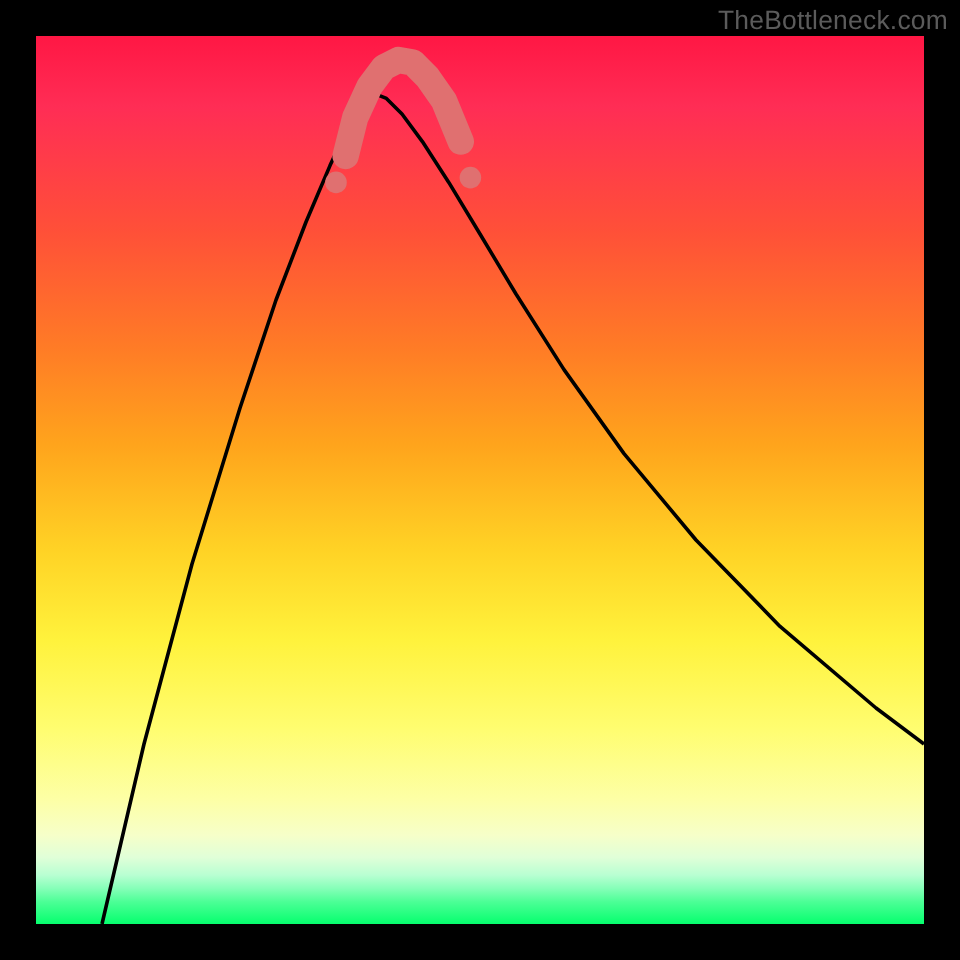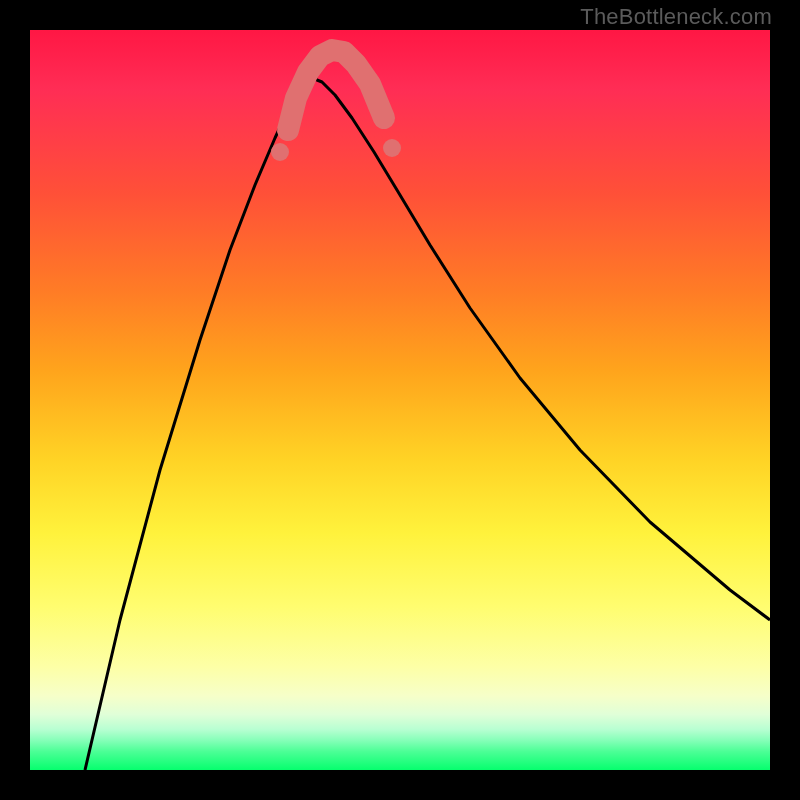--- a/index.html
+++ b/index.html
@@ -11,20 +11,21 @@
     overflow: hidden;
     font-family: Arial, Helvetica, sans-serif;
   }
   .frame {
     position: absolute;
     left: 0;
     top: 0;
     width: 780px;
     height: 800px;
     background: #000;
+    padding-left: 18px;
   }
   .plot-area {
     position: absolute;
     left: 30px;
     top: 30px;
     width: 740px;
     height: 740px;
     overflow: hidden;
   }
   .gradient-bg {

